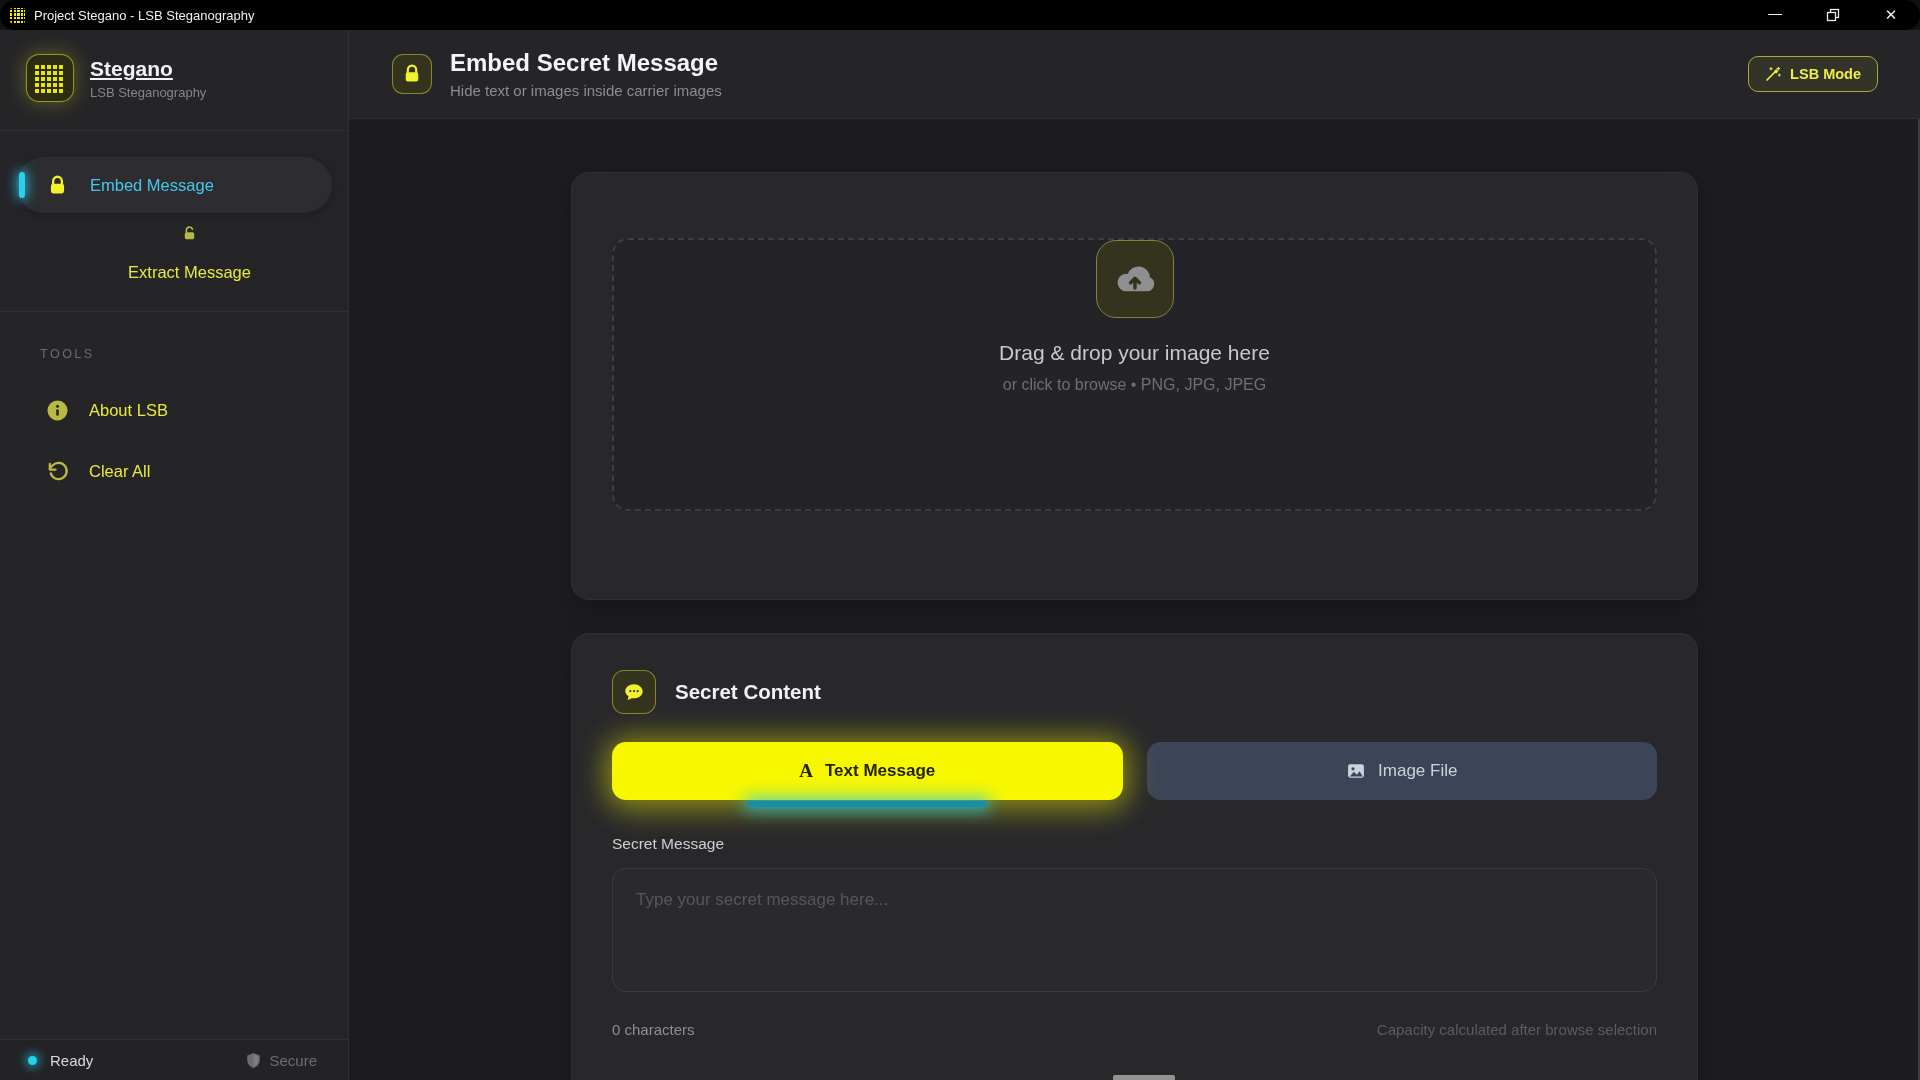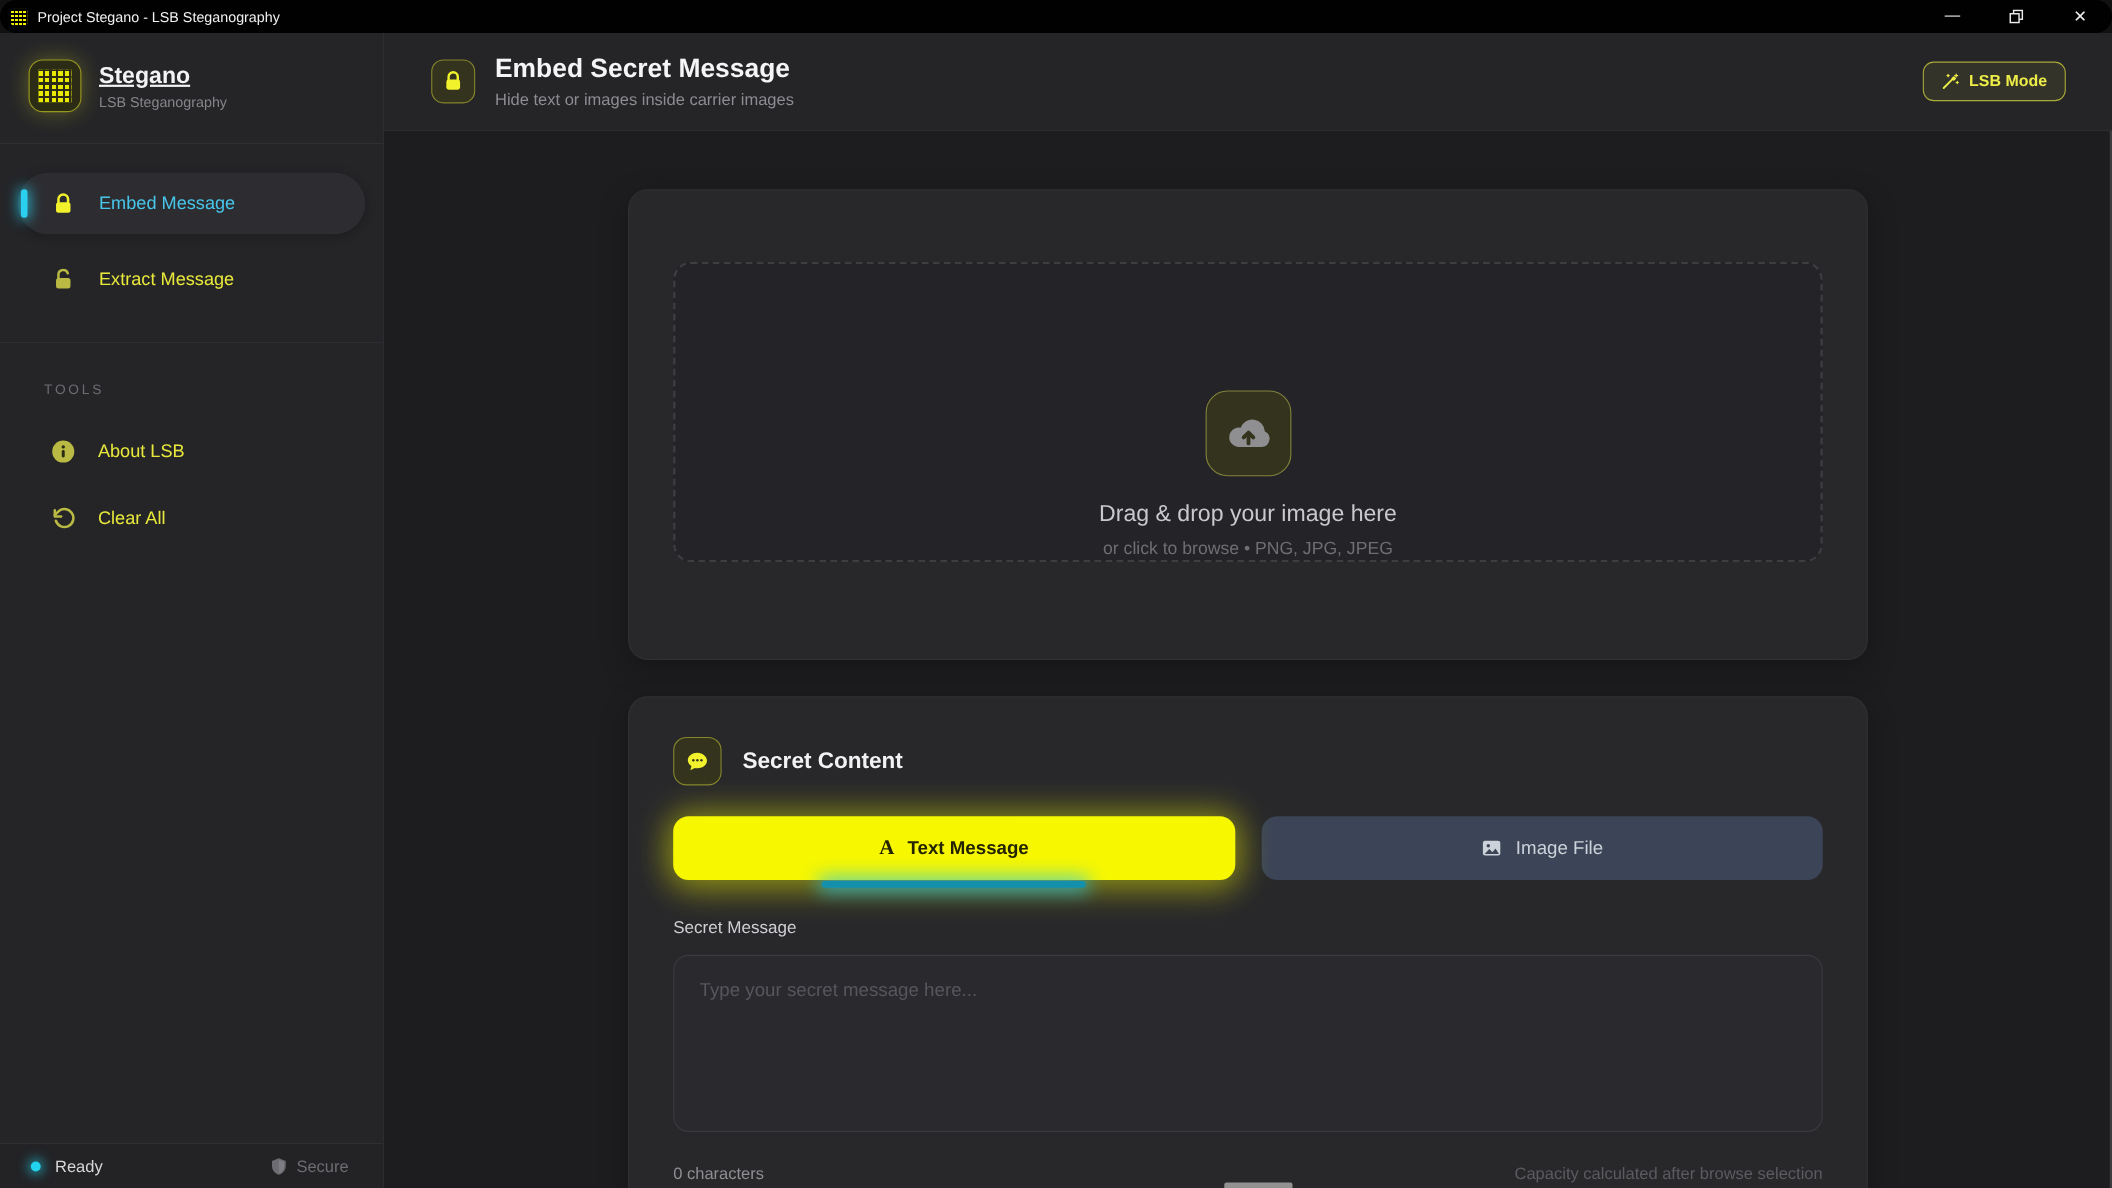--- a/index.html
+++ b/index.html
@@ -39,21 +39,21 @@
   .brand-sub { color:#85858a; font-size:13px; margin-top:4px; }
 
   .nav { padding:26px 16px 0 16px; }
   .nav-item { height:56px; border-radius:28px; display:flex; align-items:center;
     gap:22px; padding-left:31px; position:relative; font-size:16.5px; cursor:default; }
   .nav-item.active { background:#2d2d31; box-shadow:0 2px 10px rgba(0,0,0,.25); }
   .nav-item.active .accent-bar { position:absolute; left:3px; top:15px; width:6px; height:26px;
     border-radius:3px; background:#2bd0f0; box-shadow:0 0 12px 2px rgba(43,208,240,.8); }
   .nav-item.active .nav-label { color:#47c6ea; }
   .nav-item .nav-label { color:#e9e93c; }
-  .nav-item + .nav-item { margin-top:13px; }
+  .nav-item + .nav-item { margin-top:13px;flex-direction:column; }
 
   .side-divider { border-top:1px solid #303034; margin-top:29px; }
   .tools { padding:0 24px; }
   .tools-heading { color:#6b6b71; font-size:12.5px; letter-spacing:2.5px; margin:35px 0 0 16px; }
   .tool-item { display:flex; align-items:center; gap:20px; margin:38px 0 0 22px;
     color:#e9e93c; font-size:16.5px; cursor:default; }
 
   .status-bar { position:absolute; left:0; right:0; bottom:0; height:41px;
     border-top:1px solid #303034; background:#232326; display:flex; align-items:center;
     padding:0 31px 0 28px; }
@@ -82,40 +82,40 @@
 
   .card { width:1127px; margin:0 auto; background:#28282b; border:1px solid #313135;
     border-radius:18px; box-shadow:0 8px 26px rgba(0,0,0,.28); padding:36px 40px; }
   .card-1 { margin-top:53px; height:428px; }
   .card-2 { margin-top:33px; height:480px; }
   .card-head { display:flex; align-items:center; gap:19px; }
   .card-title { color:#f2f2f4; font-size:20.5px; font-weight:600; }
 
   .dropzone { margin-top:29px; height:273px; border:2px dashed #3d3d42; border-radius:16px;
     background:#242428; display:flex; flex-direction:column; align-items:center;
-    justify-content:flex-end; cursor:default; }
+    justify-content:flex-start; cursor:default; }
   .upload-box { width:78px; height:78px; border-radius:20px; background:#34341e;
     border:1px solid #82823c; display:flex; align-items:center; justify-content:center;
     margin-bottom:23px; }
   .drop-line1 { color:#c9c9cd; font-size:21px; }
   .drop-line2 { color:#6e6e73; font-size:16px; margin-top:11px; }
 
   .tabs { margin-top:28px; display:flex; gap:24px; }
   .tab { flex:1; height:58px; border-radius:14px; display:flex; align-items:center;
     justify-content:center; gap:12px; font-size:17px; cursor:default; }
   .tab.active { background:#f7f700; color:#232300; font-weight:600; position:relative;
     box-shadow:0 0 28px 6px rgba(247,247,0,.38), 0 10px 34px rgba(247,247,0,.22); }
   .tab.active .tab-underline { position:absolute; left:50%; transform:translateX(-50%);
     bottom:-7px; width:240px; height:6px; border-radius:3px; background:#1490ad;
     box-shadow:0 0 16px 4px rgba(34,200,238,.75); }
   .tab.inactive { background:#3c4557; color:#ccd2da; }
   .a-glyph { font-weight:bold; font-size:19px; font-family:"Liberation Serif", serif; }
 
   .field-label { margin-top:35px; color:#cfcfd3; font-size:15.5px; }
-  .secret-textarea { margin-top:15px; width:100%; height:161px; background:#2a2a2e;
+  .secret-textarea { margin-top:15px; width:100%; height:124px; background:#2a2a2e;
     border:1px solid #3a3a3f; border-radius:14px; padding:21px 23px; color:#ddd;
     font-size:17px; resize:none; outline:none; font-family:"Liberation Sans", sans-serif; }
   .secret-textarea::placeholder { color:#56565c; }
   .meta-row { margin-top:25px; display:flex; justify-content:space-between; }
   .char-count { color:#8e8e93; font-size:15px; }
   .capacity-hint { color:#5b5b61; font-size:15px; }
 
   .bottom-sliver { position:absolute; left:764px; bottom:0; width:62px; height:5px;
     background:#929292; border-radius:2px 2px 0 0; }
 

